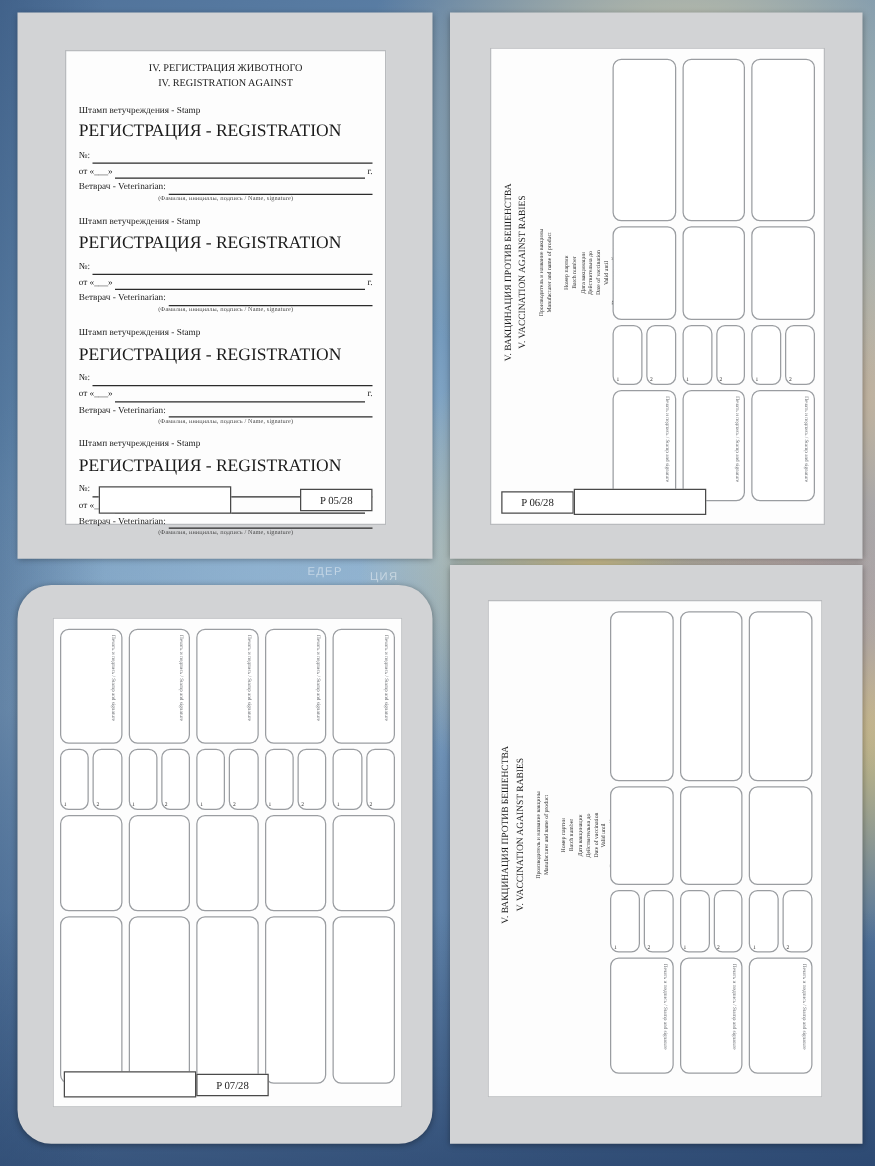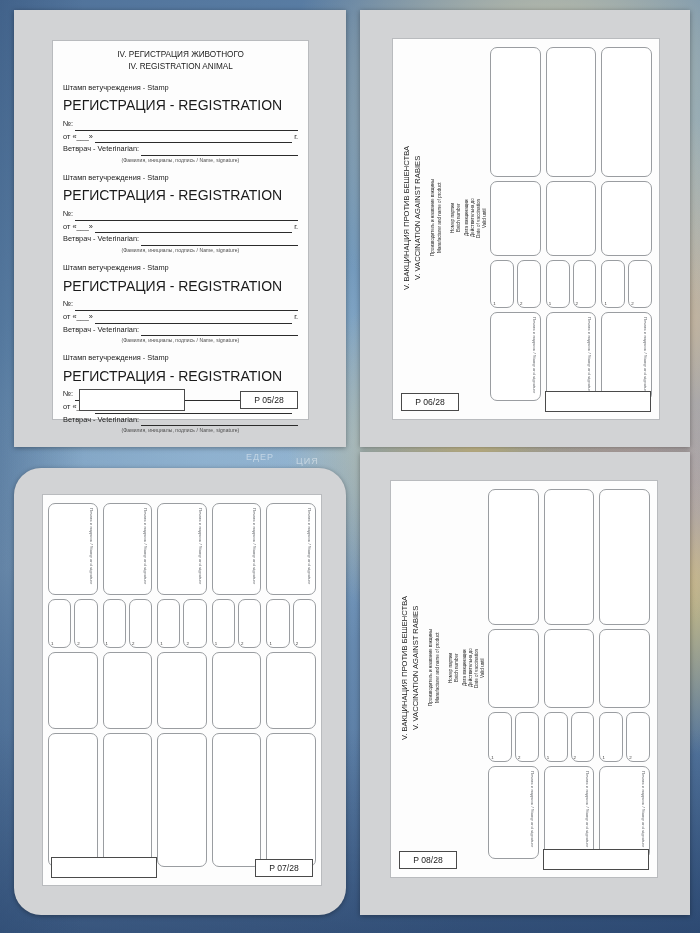--- a/index.html
+++ b/index.html
@@ -45,20 +45,21 @@
     letter-spacing: 1px;
     white-space: nowrap;
     font-family: "Liberation Sans", sans-serif;
   }
 
   
   .page {
     position: absolute;
     background: #d2d3d5;
     box-shadow: 0 1px 5px rgba(0,0,0,0.35);
+    font-family: Liberation Serif, serif;
   }
   #page-tl { left: 14px;  top: 10px;  width: 332px; height: 437px; }
   #page-tr { left: 360px; top: 10px;  width: 330px; height: 437px; }
   #page-bl { left: 14px;  top: 468px; width: 332px; height: 447px; border-radius: 27px; }
   #page-br { left: 360px; top: 452px; width: 330px; height: 463px; }
 
   .sheet {
     position: absolute;
     background: #fdfdfd;
     border: 1px solid #b9bbbe;
@@ -221,21 +222,20 @@
     color: #6a6d72;
     display: flex;
     align-items: center;
     white-space: nowrap;
   }
   .vac-footer {
     position: absolute;
     left: 8px; right: 8px; bottom: 7px;
     display: flex;
     align-items: center;
-    justify-content: space-between;
   }
   .footer-box-w { width: 104px; height: 19px; border: 1px solid #4a4a4a; background: #fff; }
 </style>
 </head>
 <body>
 
 <div id="bg">
     <span class="bg-label" style="left: 668px; top: 66px;">LAP</span>
     <span class="bg-label" style="left: 676px; top: 76px;">S</span>
     <span class="bg-label" style="left: 374px; top: 137px;">A P</span>
@@ -248,21 +248,21 @@
     <span class="bg-label" style="left: 96px; top: 706px;">КИЕВ</span>
     <span class="bg-label" style="left: 258px; top: 898px;">ОДЕССА</span>
     <span class="bg-label" style="left: 582px; top: 906px;">ЧЕРНОЕ МОРЕ</span>
   </div>
 
 <div class="page" id="page-tl">
   <div class="sheet" id="sheet-05">
 
     <div class="doc-title">
       <div>IV. РЕГИСТРАЦИЯ ЖИВОТНОГО</div>
-      <div>IV. REGISTRATION ANIMAL</div>
+      <div>IV. REGISTRATION AGAINST</div>
     </div>
 
     <div class="reg-block">
       <div class="reg-line">Штамп ветучреждения - Stamp</div>
       <div class="reg-line big">РЕГИСТРАЦИЯ - REGISTRATION</div>
       <div class="row-flex">
         <span class="reg-line">№:</span>
         <span class="grow"></span>
       </div>
       <div class="row-flex">
@@ -583,18 +583,14 @@
               </div>
           </div>
           <div class="cell cell-vet">
             <span class="vet-stamp">Печать и подпись / Stamp and signature</span>
           </div>
         </div>
 
       </div>
     </div>
 
-    <div class="vac-footer">
-      <div class="page-num">P 08/28</div>
-      <div class="footer-box-w"></div>
-    </div>
   </div>
 </div>
 
 </body></html>

